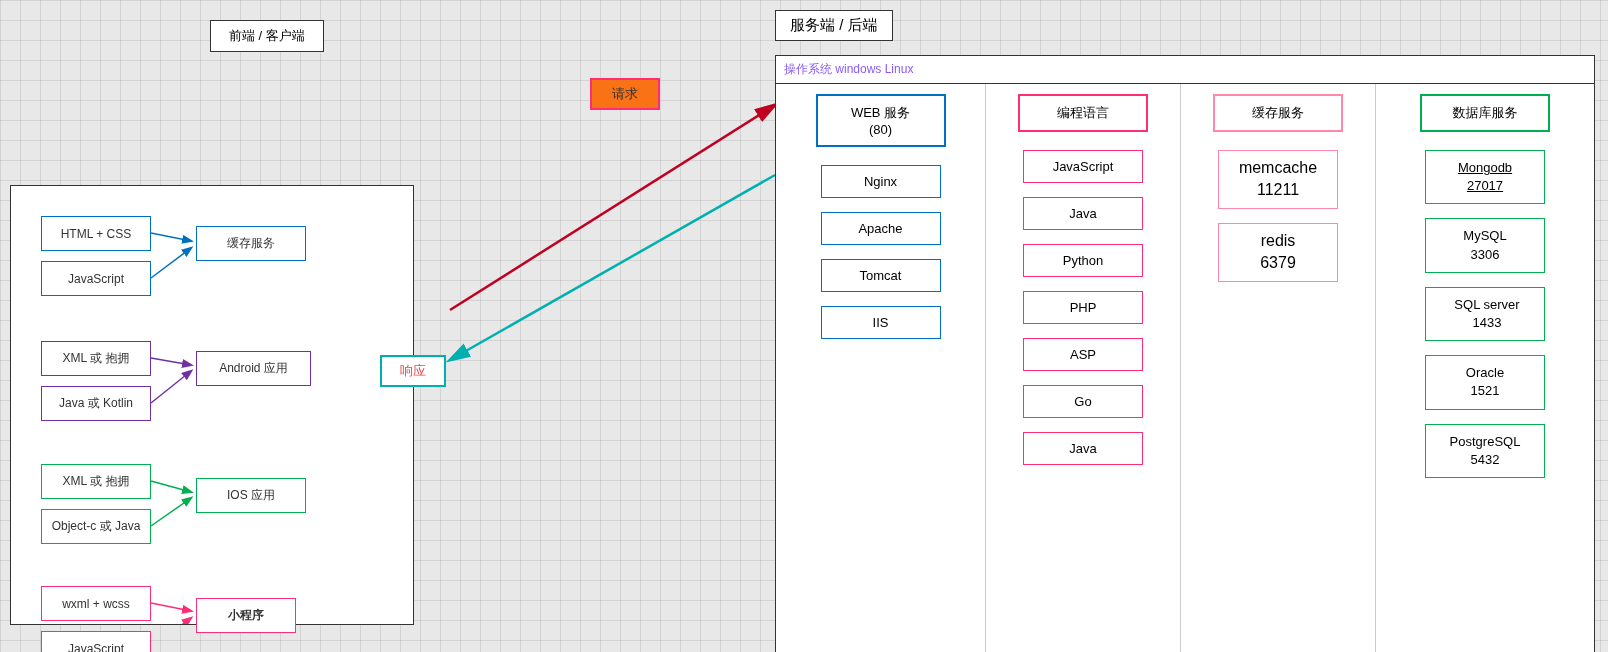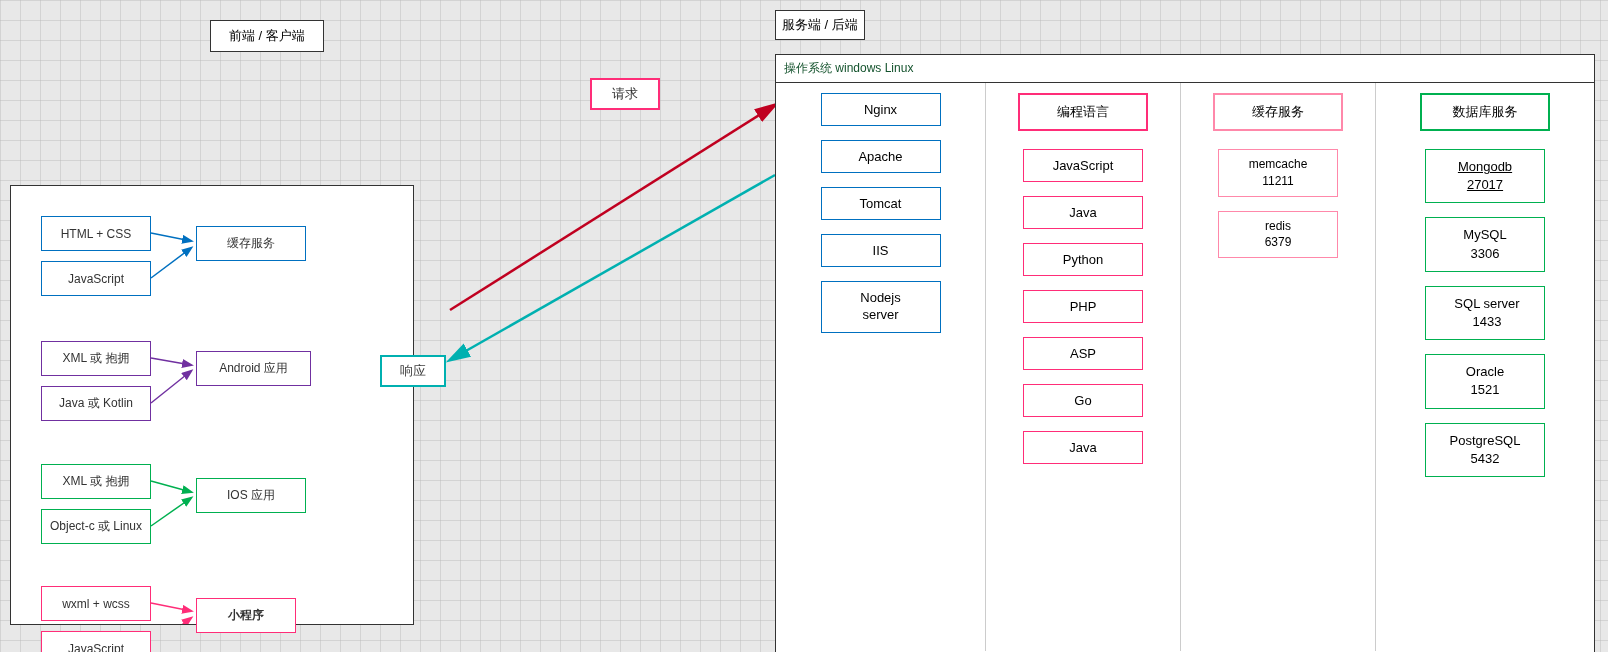--- a/index.html
+++ b/index.html
@@ -94,65 +94,65 @@
       width: 100%;
       height: 100%;
       pointer-events: none;
     }
 
     .request-box {
       position: absolute;
       top: 20px;
       left: 200px;
       border: 2px solid #ff2d78;
-      background: #ffffff;
+      background: #f97316;
       padding: 5px 20px;
       font-size: 13px;
       color: #333;
     }
     .response-box {
       position: absolute;
       top: 240px;
       left: 30px;
       border: 2px solid #00b0b0;
       background: white;
       padding: 5px 18px;
       font-size: 13px;
-      color: #404040;
+      color: #ef4444;
     }
 
     
     .right-panel {
       position: absolute;
       top: 10px;
       left: 775px;
       width: 820px;
       height: 630px;
     }
 
     .server-title-box {
       border: 1.5px solid #333;
       background: white;
-      padding: 5px 6px;
-      font-size: 13px;
+      padding: 5px 14px;
+      font-size: 15px;
       display: inline-block;
       margin-bottom: 8px;
     }
 
     .server-box {
       border: 1.5px solid #333;
       background: white;
       width: 100%;
       height: 600px;
     }
 
     .os-label {
       font-size: 12px;
       padding: 5px 8px;
-      color: #14532d;
+      color: #8b5cf6;
       border-bottom: 1.5px solid #333;
     }
 
     .server-columns {
       display: flex;
       height: calc(100% - 30px);
     }
 
     .col {
       display: flex;
@@ -194,21 +194,21 @@
     .service-box-blue { border-color: #0070c0; }
     .service-box-pink { border-color: #ff2d78; }
     .service-box-green { border-color: #00b050; }
 
     .cache-box {
       border: 1.5px solid #ff88aa;
       background: white;
       text-align: center;
       padding: 6px 8px;
       margin-bottom: 14px;
-      font-size: 12px;
+      font-size: 16px;
       min-width: 120px;
     }
 
     
     .big-arrows-svg {
       position: absolute;
       top: 0; left: 0;
       width: 100%;
       height: 100%;
       pointer-events: none;
@@ -228,21 +228,21 @@
 
       <div class="box box-blue box-html">HTML + CSS</div>
       <div class="box box-blue box-js1">JavaScript</div>
       <div class="box box-blue box-browser">缓存服务</div>
 
       <div class="box box-dark box-xml1">XML 或 抱拥</div>
       <div class="box box-dark box-java1">Java 或 Kotlin</div>
       <div class="box box-dark box-android">Android 应用</div>
 
       <div class="box box-green box-xml2">XML 或 抱拥</div>
-      <div class="box box-green box-objc">Object-c 或 Linux</div>
+      <div class="box box-green box-objc">Object-c 或 Java</div>
       <div class="box box-green box-ios">IOS 应用</div>
 
       <div class="box box-pink box-wxml">wxml + wcss</div>
       <div class="box box-pink box-js2">JavaScript</div>
       <div class="box box-pink box-mini">小程序</div>
 
       <svg class="client-arrows">
 
         <defs>
           <marker id="arrowBlue" markerWidth="8" markerHeight="8" refX="6" refY="3" orient="auto">
@@ -298,25 +298,25 @@
 
   <div class="right-panel">
     <div style="margin-bottom:6px;">
       <div class="server-title-box">服务端 / 后端</div>
     </div>
     <div class="server-box">
       <div class="os-label">操作系统  windows  Linux</div>
       <div class="server-columns">
 
         <div class="col col-web">
+          <div class="col-header col-header-blue">WEB 服务<br>(80)</div>
           <div class="service-box service-box-blue">Nginx</div>
           <div class="service-box service-box-blue">Apache</div>
           <div class="service-box service-box-blue">Tomcat</div>
           <div class="service-box service-box-blue">IIS</div>
-          <div class="service-box service-box-blue" style="line-height:1.3;">Nodejs<br>server</div>
         </div>
 
         <div class="col col-lang">
           <div class="col-header col-header-pink">编程语言</div>
           <div class="service-box service-box-pink">JavaScript</div>
           <div class="service-box service-box-pink">Java</div>
           <div class="service-box service-box-pink">Python</div>
           <div class="service-box service-box-pink">PHP</div>
           <div class="service-box service-box-pink">ASP</div>
           <div class="service-box service-box-pink">Go</div>

